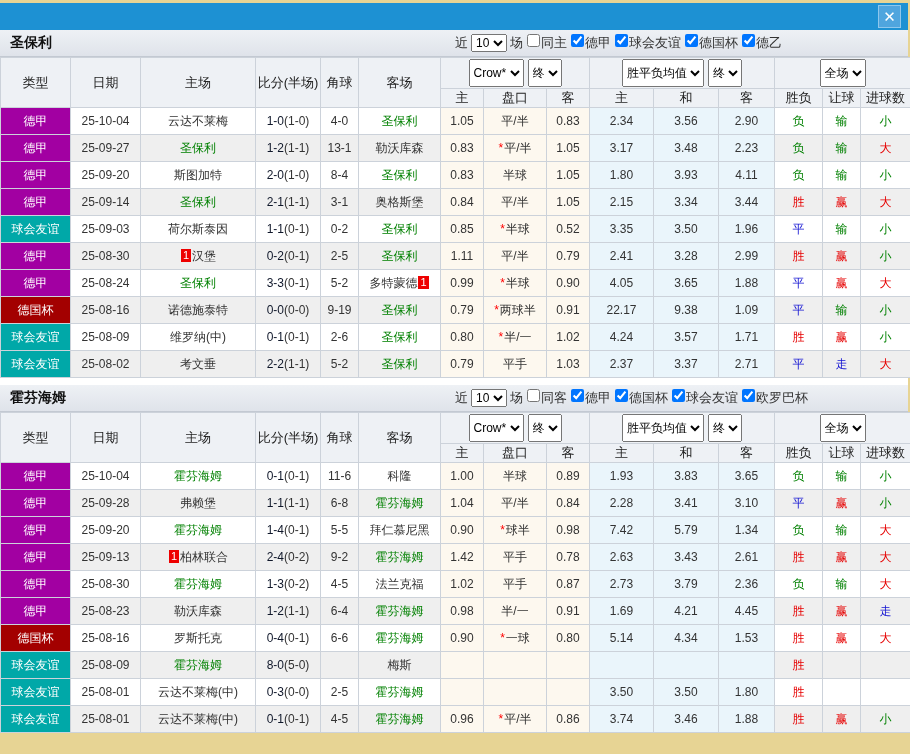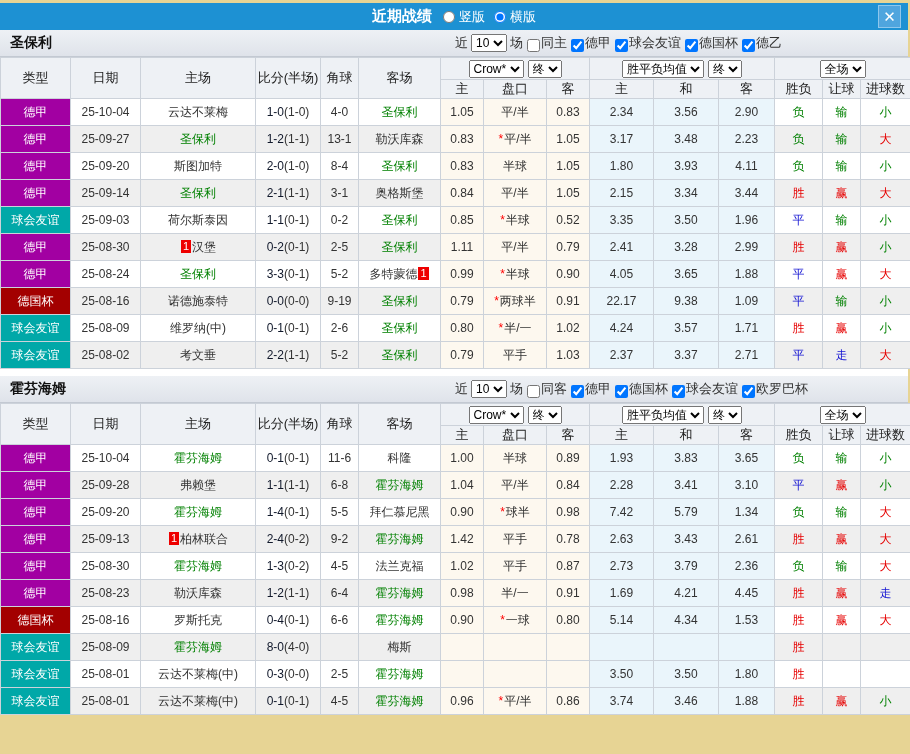--- a/index.html
+++ b/index.html
@@ -28,33 +28,33 @@
 
   
   .section-bar {
     position:relative; height:27px; background:linear-gradient(#eef1f5,#dfe3ea);
     border-bottom:1px solid #c3c9d2; display:flex; align-items:center; padding:0 10px;
     font-size:13px;
   }
   .team-name { font-weight:bold; font-size:14px; color:#111; }
   .filters { position:absolute; left:455px; display:flex; align-items:center; white-space:nowrap; }
   .filters select { font-size:12px; height:18px; margin:0 3px; }
-  .filters label { display:flex; align-items:flex-end; }
+  .filters label { display:flex; align-items:flex-start; }
   .filters input[type=checkbox] { width:13px; height:13px; margin:0 1px 0 4px; }
 
   
   table { width:100%; border-collapse:collapse; table-layout:fixed; }
   th,td {
     border:1px solid #ccd2da; text-align:center; padding:0;
     white-space:nowrap; overflow:hidden; font-size:12px; height:27px;
   }
   thead th { background:#eef1f5; font-weight:normal; color:#222; font-size:13px; }
   thead tr.grp th { height:22px; border-bottom:none; }
   thead tr.sub th { height:17px; }
-  thead select { font-size:12px; height:18px; margin:1px 2px; }
+  thead select { font-size:12px; height:28px; margin:1px 2px; }
   td.p  { background:#fff; }
   tr:nth-child(even) td.p { background:#efefef; }
   td.type { color:#fff; }
   td.crow { background:#fdf8ef; }
   td.avg  { background:#eaf5fb; }
   .tg { color:#008000; }
   .score-main { color:#0f172a; }
   .score-half { color:#333; }
   .star { color:#ff0000; margin-right:1px; }
   .red1 {
@@ -68,27 +68,20 @@
   .summary .blue { color:#2222dd; }
   .summary .greenbox { background:#008000; color:#fff; padding:2px 6px; margin:0 2px; }
 
   .section-gap { height:7px; background:#fff; }
 </style>
 </head>
 <body>
 
 <div class="window">
   <div class="titlebar">
-    <div class="title-group">
-      <span class="dlg-title">近期战绩</span>
-      <input type="radio" name="layout" id="r-vert" style="">
-      <span>竖版</span>
-      <input type="radio" name="layout" id="r-horiz" checked="" style="">
-      <span>横版</span>
-    </div>
     <div class="close-btn">✕</div>
   </div>
   <div id="sections">
       <div class="section-bar">
         <span class="team-name">圣保利</span>
         <div class="filters">
           <span>近</span>
           <select><option>10</option></select>
           <span>场</span>
           <label>
@@ -516,21 +509,21 @@
             <td class="avg">4.34</td>
             <td class="avg">1.53</td>
             <td class="p" style="color: rgb(230, 0, 0);">胜</td>
             <td class="p" style="color: rgb(230, 0, 0);">赢</td>
             <td class="p" style="color: rgb(230, 0, 0);">大</td>
           </tr>
           <tr>
             <td class="type" style="background: rgb(0, 168, 168);">球会友谊</td>
             <td class="p">25-08-09</td>
             <td class="p"><span class="tg">霍芬海姆</span></td>
-            <td class="p"><span class="score-main">8-0</span><span class="score-half">(4-0)</span></td>
+            <td class="p"><span class="score-main">8-0</span><span class="score-half">(5-0)</span></td>
             <td class="p"></td>
             <td class="p"><span>梅斯</span></td>
             <td class="crow"></td>
             <td class="crow"><span></span></td>
             <td class="crow"></td>
             <td class="avg"></td>
             <td class="avg"></td>
             <td class="avg"></td>
             <td class="p" style="color: rgb(230, 0, 0);">胜</td>
             <td class="p" style="color: rgb(51, 51, 51);"></td>

